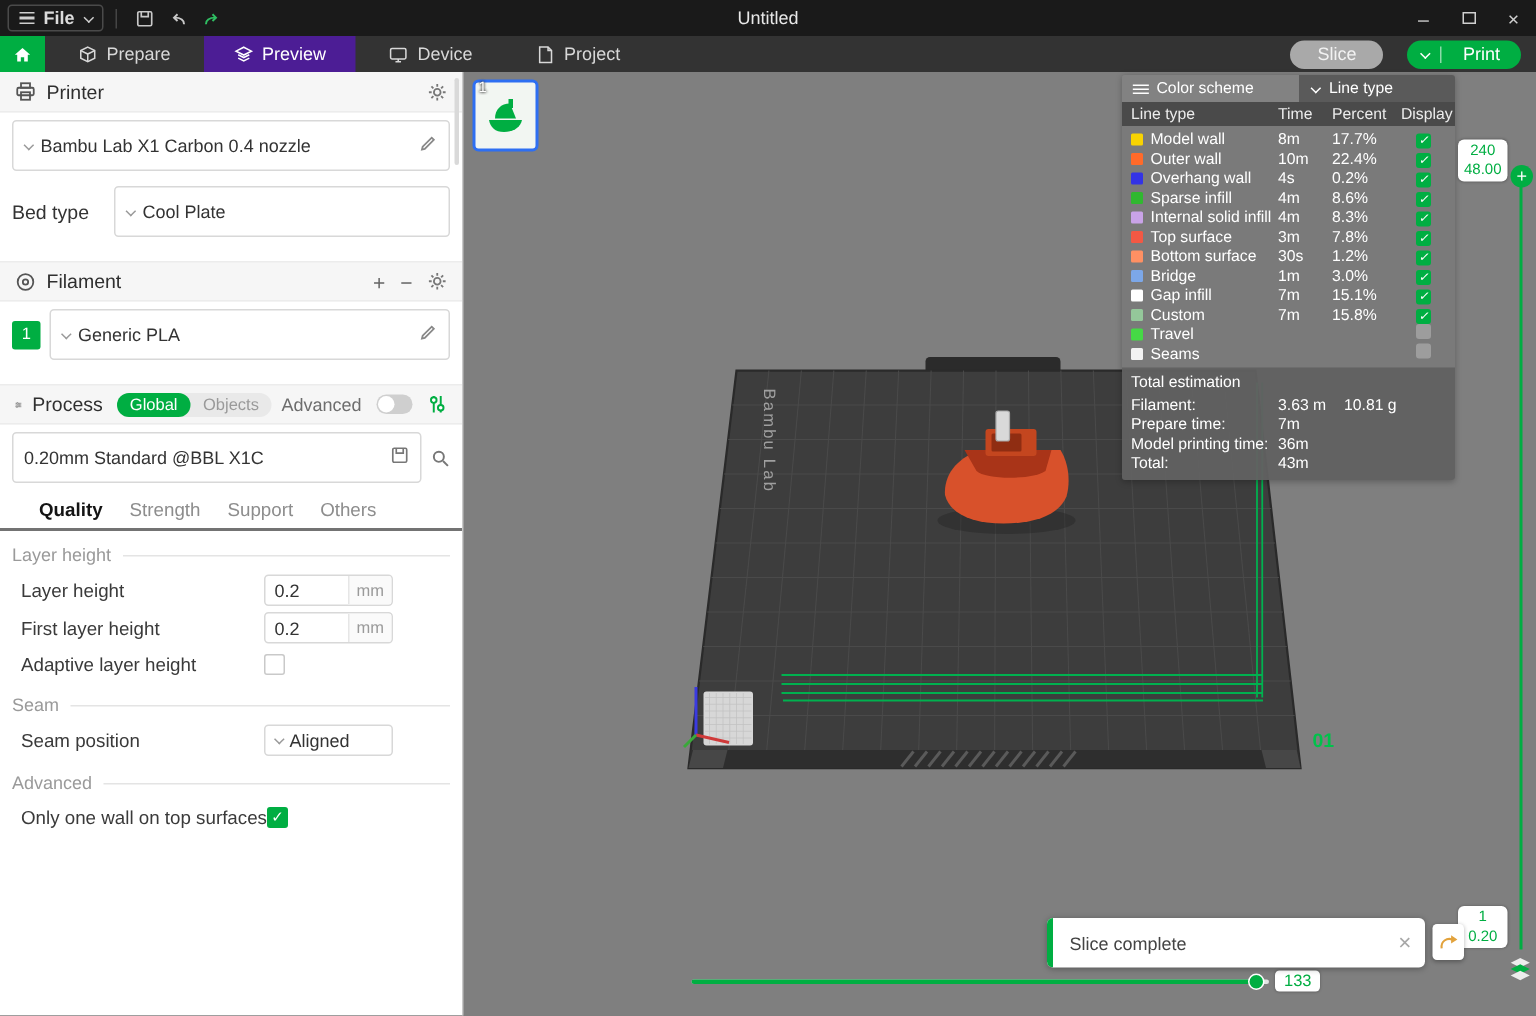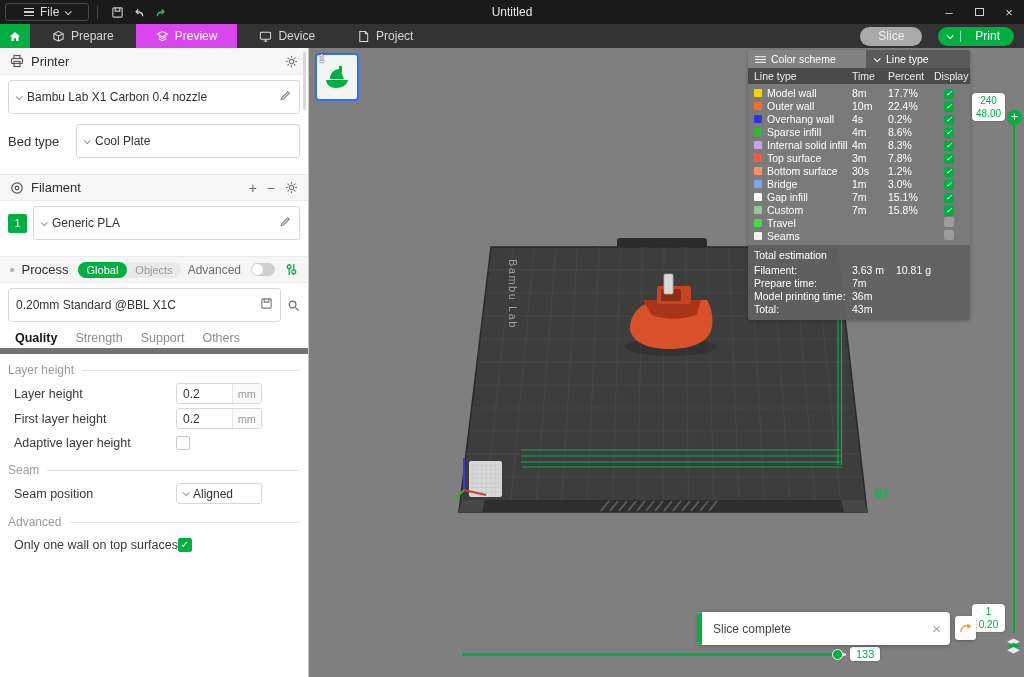--- a/index.html
+++ b/index.html
@@ -2,38 +2,38 @@
 <html><head>
 <meta charset="utf-8">
 <style>
   * { margin:0; padding:0; box-sizing:border-box; }
   html,body { width:1024px; height:677px; overflow:hidden; }
   body { font-family:"Liberation Sans", sans-serif; background:#7f7f7f; }
   .app { width:1024px; height:677px; display:flex; flex-direction:column; }
 
   
   .titlebar { height:24px; background:#1a1a1a; color:#dcdcdc; display:flex; align-items:center; font-size:12px; position:relative; flex:0 0 auto; }
-  .menu-chip { display:flex; align-items:center; gap:6px; border:1px solid #4a4a4a; border-radius:3px; height:18px; padding:0 18px; margin-left:5px; cursor:default; }
+  .menu-chip { display:flex; align-items:center; gap:6px; border:1px solid #4a4a4a; border-radius:3px; height:18px; padding:0 7px; margin-left:5px; cursor:default;font-weight:bold; }
   .hamburger { display:inline-flex; flex-direction:column; gap:2px; }
   .hamburger i { width:10px; height:1.4px; background:#cfcfcf; display:block; }
   .chev { display:inline-block; width:5px; height:5px; border-right:1.4px solid #9a9a9a; border-bottom:1.4px solid #9a9a9a; transform:rotate(45deg) translateY(-1px); }
   .chev.lt { border-color:#cfcfcf; }
   .chev.wh { border-color:#fff; }
   .tb-sep { width:1px; height:13px; background:#454545; margin:0 8px; }
   .tb-icon { width:22px; height:18px; display:flex; align-items:center; justify-content:center; }
   .tb-title { position:absolute; left:0; right:0; text-align:center; color:#e8e8e8; pointer-events:none; }
   .win-controls { margin-left:auto; display:flex; height:24px; z-index:2; }
   .win-controls > span { width:30px; display:flex; align-items:center; justify-content:center; color:#d0d0d0; font-size:13px; }
   .maxbox { width:9px; height:8px; border:1.2px solid #d0d0d0; display:inline-block; }
 
   
   .tabbar { height:24px; background:#333333; display:flex; align-items:stretch; color:#d8d8d8; font-size:12px; flex:0 0 auto; }
   .home-btn { width:30px; background:#00AE42; display:flex; align-items:center; justify-content:center; }
   .tab { display:flex; align-items:center; gap:6px; padding:0 20px; margin-left:2px; }
-  .tab.active { background:#d946ef; color:#fff; }
+  .tab.active { background:#4c1d95; color:#fff; }
   .tab svg { flex:0 0 auto; }
   .tab-actions { margin-left:auto; display:flex; align-items:center; gap:16px; padding-right:10px; }
   .slice-btn { background:#a9a9a9; color:#f2f2f2; border-radius:10px; height:19px; display:flex; align-items:center; padding:0 18px; font-size:12px; }
   .print-combo { display:flex; align-items:center; background:#00AE42; border-radius:10px; height:19px; overflow:hidden; }
   .combo-chev { width:22px; display:flex; align-items:center; justify-content:center; }
   .combo-div { width:1px; height:11px; background:rgba(255,255,255,.55); }
   .print-label { color:#fff; padding:0 14px; font-size:12px; }
 
   
   .content { flex:1; display:flex; min-height:0; }
@@ -52,21 +52,21 @@
   .slot { width:19px; height:19px; background:#00AE42; color:#fff; font-size:11px; display:flex; align-items:center; justify-content:center; border-radius:2px; flex:0 0 auto; }
   .mt { margin-top:11px; }
 
   .scope { display:flex; background:#e9e9e9; border-radius:10px; font-size:11px; margin-left:2px; }
   .scope .g { background:#00AE42; color:#fff; padding:2px 9px; border-radius:10px; }
   .scope .o { color:#9a9a9a; padding:2px 8px; }
   .adv-lbl { font-size:12px; color:#6d6d6d; }
   .switch { width:24px; height:13px; background:#cfcfcf; border-radius:7px; position:relative; }
   .switch i { position:absolute; left:1px; top:1px; width:11px; height:11px; background:#fff; border-radius:50%; }
 
-  .ptabs { display:flex; gap:18px; padding:0 15px; height:27px; align-items:center; border-bottom:6px solid #737373; font-size:12.5px; color:#8d8d8d; }
+  .ptabs { display:flex; gap:18px; padding:0 26px; height:27px; align-items:center; border-bottom:2px solid #737373; font-size:12.5px; color:#8d8d8d; }
   .ptabs .active { color:#141414; font-weight:bold; }
 
   .pgroup { display:flex; align-items:center; gap:8px; padding:9px 8px 4px 8px; font-size:12px; color:#9a9a9a; }
   .gline { flex:1; border-top:1px solid #e4e4e4; }
   .prow { display:flex; align-items:center; min-height:23px; padding:2px 8px 2px 14px; font-size:12.5px; color:#3a3a3a; }
   .prow .plbl { flex:0 0 162px; white-space:nowrap; }
   .pinput { width:86px; height:21px; border:1px solid #d8d8d8; border-radius:3px; display:flex; align-items:center; font-size:12px; overflow:hidden; }
   .pinput .v { padding-left:6px; color:#333; flex:1; }
   .pinput .u { border-left:1px solid #e6e6e6; color:#9a9a9a; font-size:11px; padding:0 5px; height:100%; display:flex; align-items:center; background:#fafafa; }
   .pselect { width:86px; height:21px; border:1px solid #d8d8d8; border-radius:3px; display:flex; align-items:center; gap:5px; padding:0 6px; font-size:12px; color:#333; }

